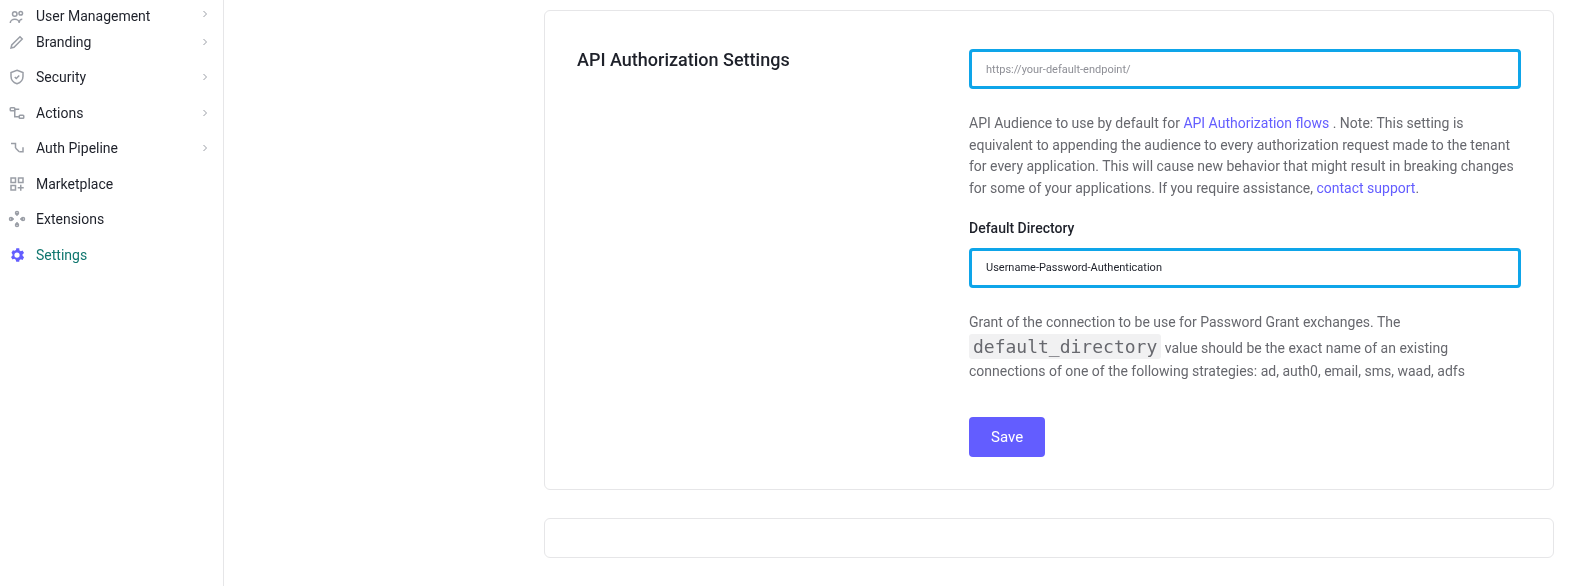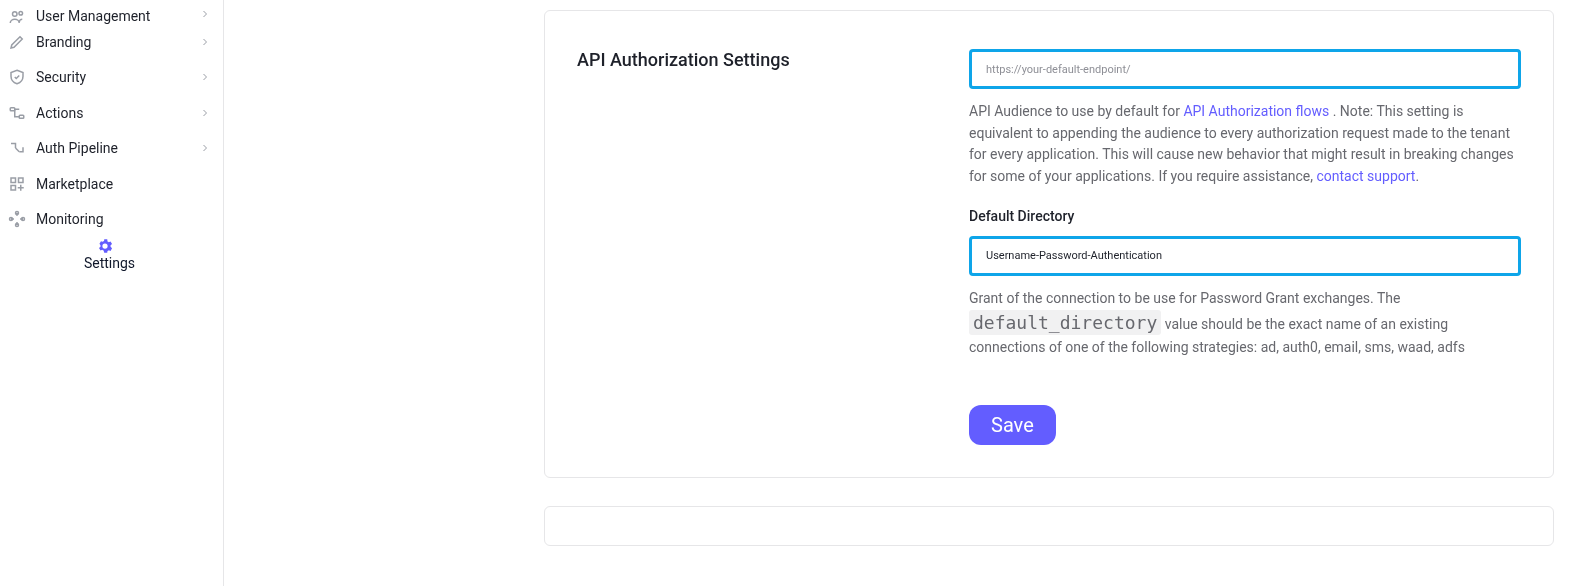--- a/index.html
+++ b/index.html
@@ -34,21 +34,21 @@
     .sidebar-item .icon {
       width: 18px;
       height: 18px;
       margin-right: 10px;
       display: inline-flex;
       align-items: center;
       justify-content: center;
       color: #9a9ea6;
       flex-shrink: 0;
     }
-    .sidebar-item.active { color: #0f172a; flex-direction: column; }
+    .sidebar-item.active { color: #0f766e; }
     .sidebar-item.active .icon { color: #635dff; }
     .sidebar-item .label { font-size: 14px; flex: 1; }
     .sidebar-item .chevron { color: #9a9ea6; font-size: 12px; }
     .main {
       flex: 1;
       padding: 10px 32px 0 320px;
       overflow: hidden;
     }
     .card {
       border: 1px solid #e6e6e8;
@@ -86,42 +86,42 @@
       padding: 0 14px;
       font-size: 11px;
       color: #1e212a;
       font-family: inherit;
     }
     .text-input::placeholder { color: #8e8f96; }
     .help {
       font-size: 14px;
       color: #67686e;
       line-height: 1.55;
-      margin-top: 12px;
+      margin-top: 24px;
     }
     .help a { color: #635dff; text-decoration: none; }
     .mono {
       font-family: ui-monospace, SFMono-Regular, Menlo, Consolas, monospace;
       font-size: 18px;
       background: #f1f1f2;
       padding: 2px 4px;
       border-radius: 3px;
       color: #67686e;
     }
     .save-btn {
       background: #635dff;
       color: #fff;
       border: none;
-      border-radius: 12px;
+      border-radius: 4px;
       height: 40px;
       padding: 0 22px;
-      font-size: 20px;
+      font-size: 15px;
       cursor: pointer;
       font-family: inherit;
-      margin-top: 26px;
+      margin-top: 14px;
     }
     .card2 {
       border: 1px solid #e6e6e8;
       border-radius: 6px;
       min-height: 40px;
       margin-top: 28px;
     }
     svg { display: block; }
   </style>
 </head>
@@ -219,21 +219,21 @@
       </span>
       <span class="label">Marketplace</span>
     </div>
 
     <div class="sidebar-item">
       <span class="icon">
         <svg width="18" height="18" viewBox="0 0 24 24" fill="none" stroke="currentColor" stroke-width="2">
             <path d="M12 4v4M12 16v4M4 12h4M16 12h4M12 2a2 2 0 100 4 2 2 0 000-4zM12 18a2 2 0 100 4 2 2 0 000-4zM2 12a2 2 0 104 0 2 2 0 00-4 0zM18 12a2 2 0 104 0 2 2 0 00-4 0z"></path>
           </svg>
       </span>
-      <span class="label">Monitoring</span>
+      <span class="label">Extensions</span>
     </div>
 
     <div class="sidebar-item active">
       <span class="icon">
         <svg width="18" height="18" viewBox="0 0 24 24" fill="currentColor">
             <path d="M19.4 13a7.5 7.5 0 000-2l2-1.6-2-3.4-2.4.9a7.6 7.6 0 00-1.7-1L15 3h-4l-.3 2.4a7.6 7.6 0 00-1.7 1l-2.4-.9-2 3.4L6 11a7.5 7.5 0 000 2l-2 1.6 2 3.4 2.4-.9a7.6 7.6 0 001.7 1L11 21h4l.3-2.4a7.6 7.6 0 001.7-1l2.4.9 2-3.4L19.4 13zM12 15.5A3.5 3.5 0 1112 8.5a3.5 3.5 0 010 7z"></path>
           </svg>
       </span>
       <span class="label">Settings</span>
     </div>

